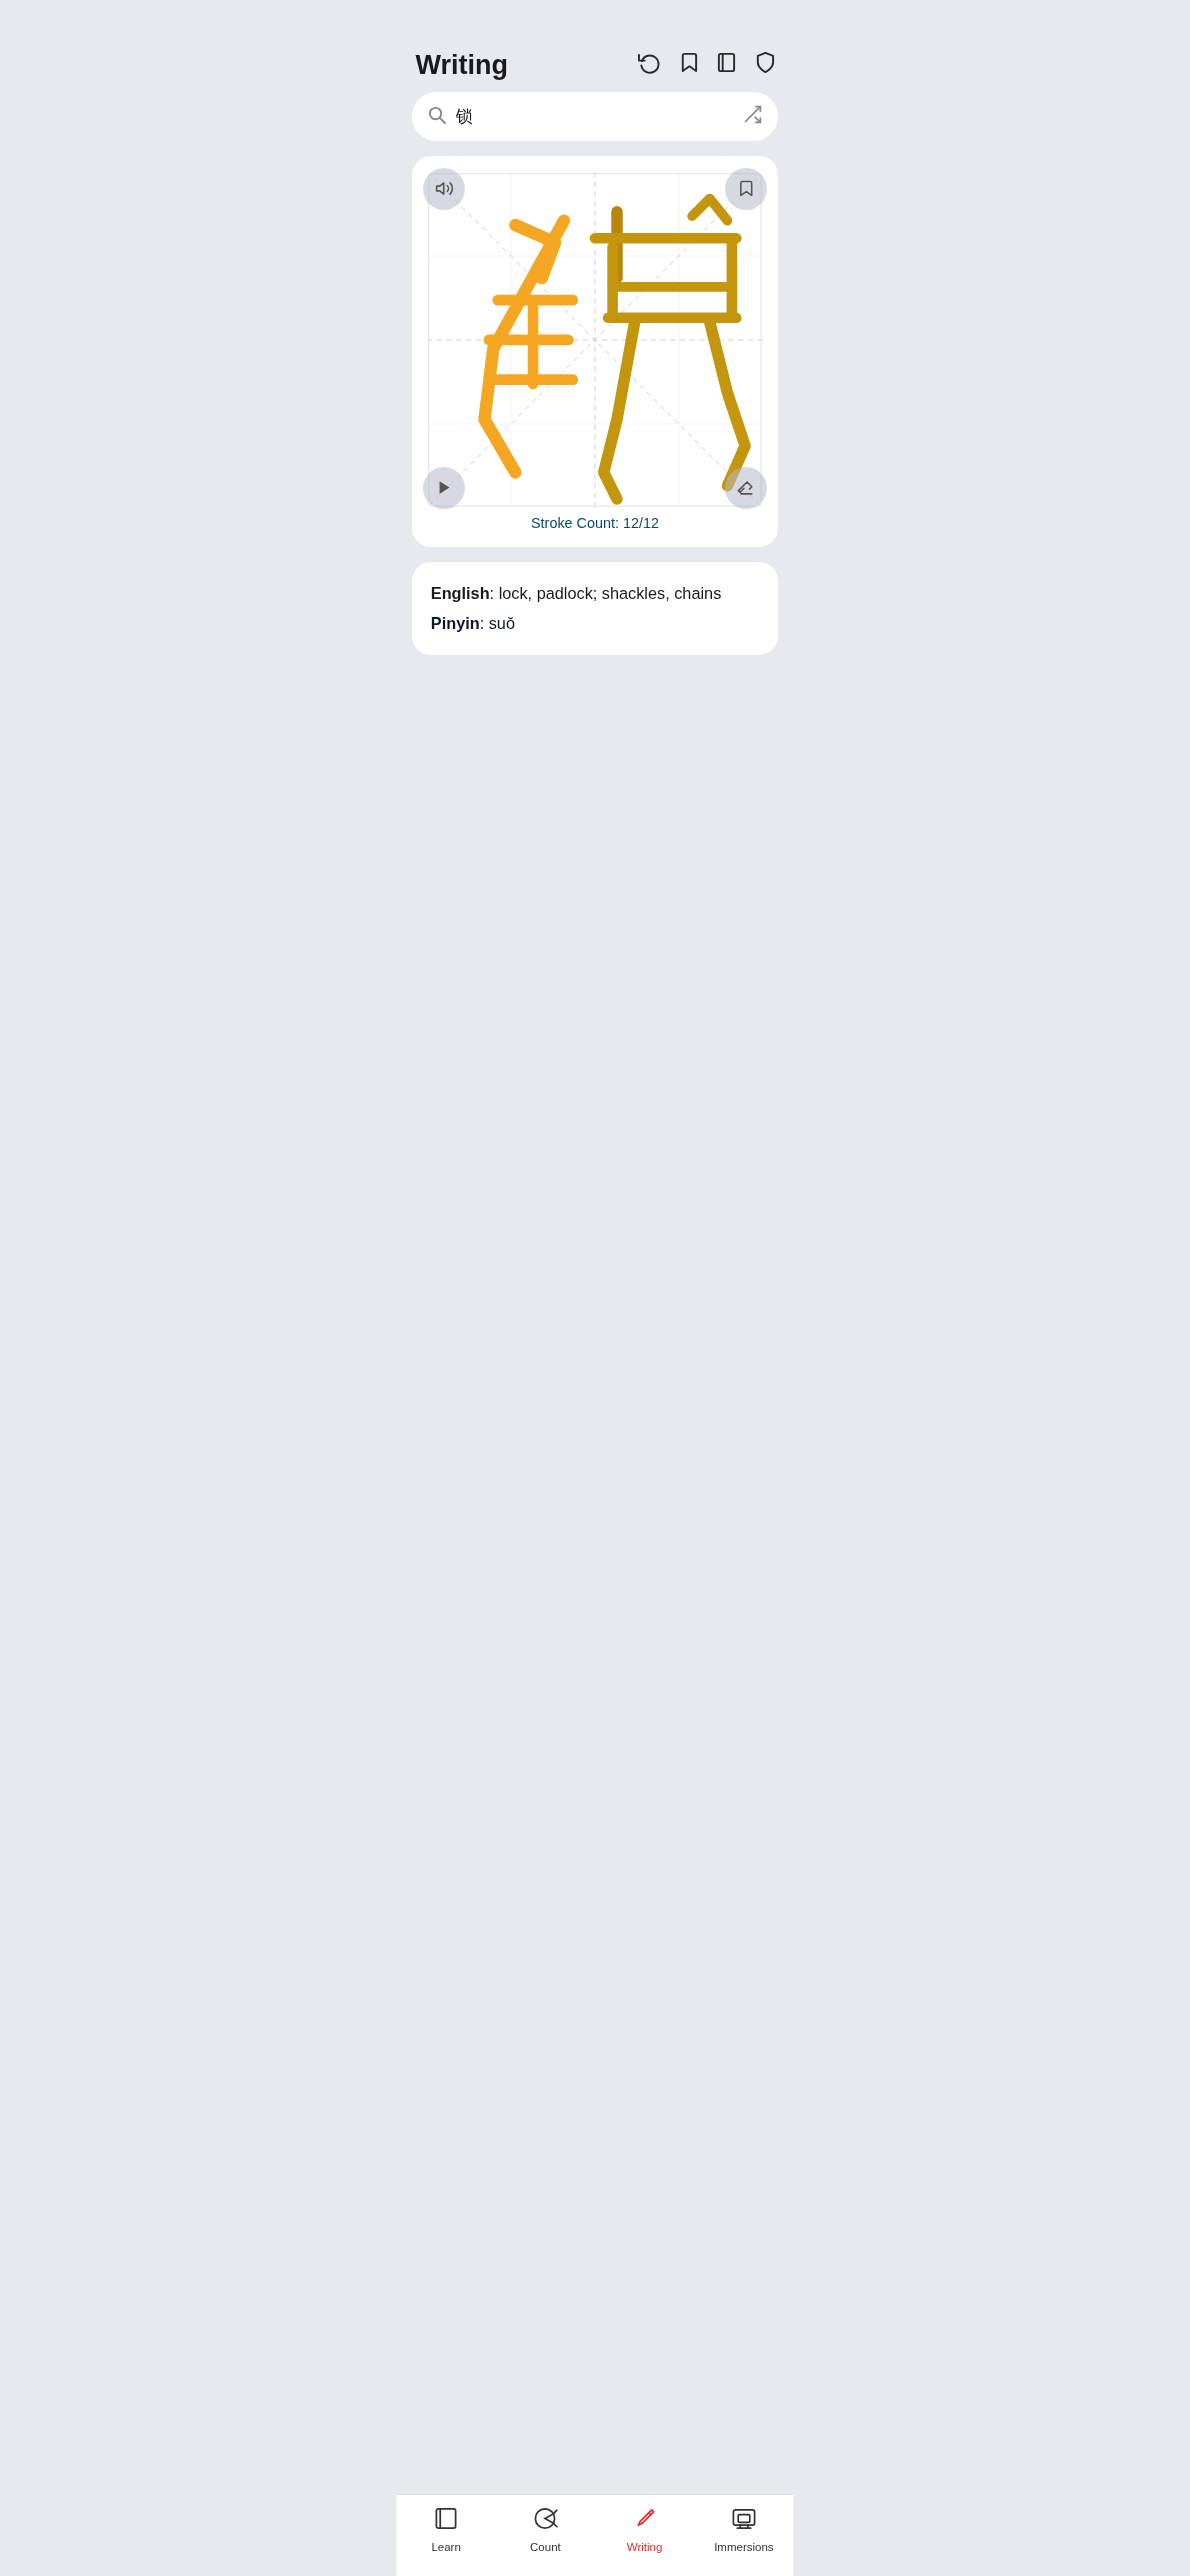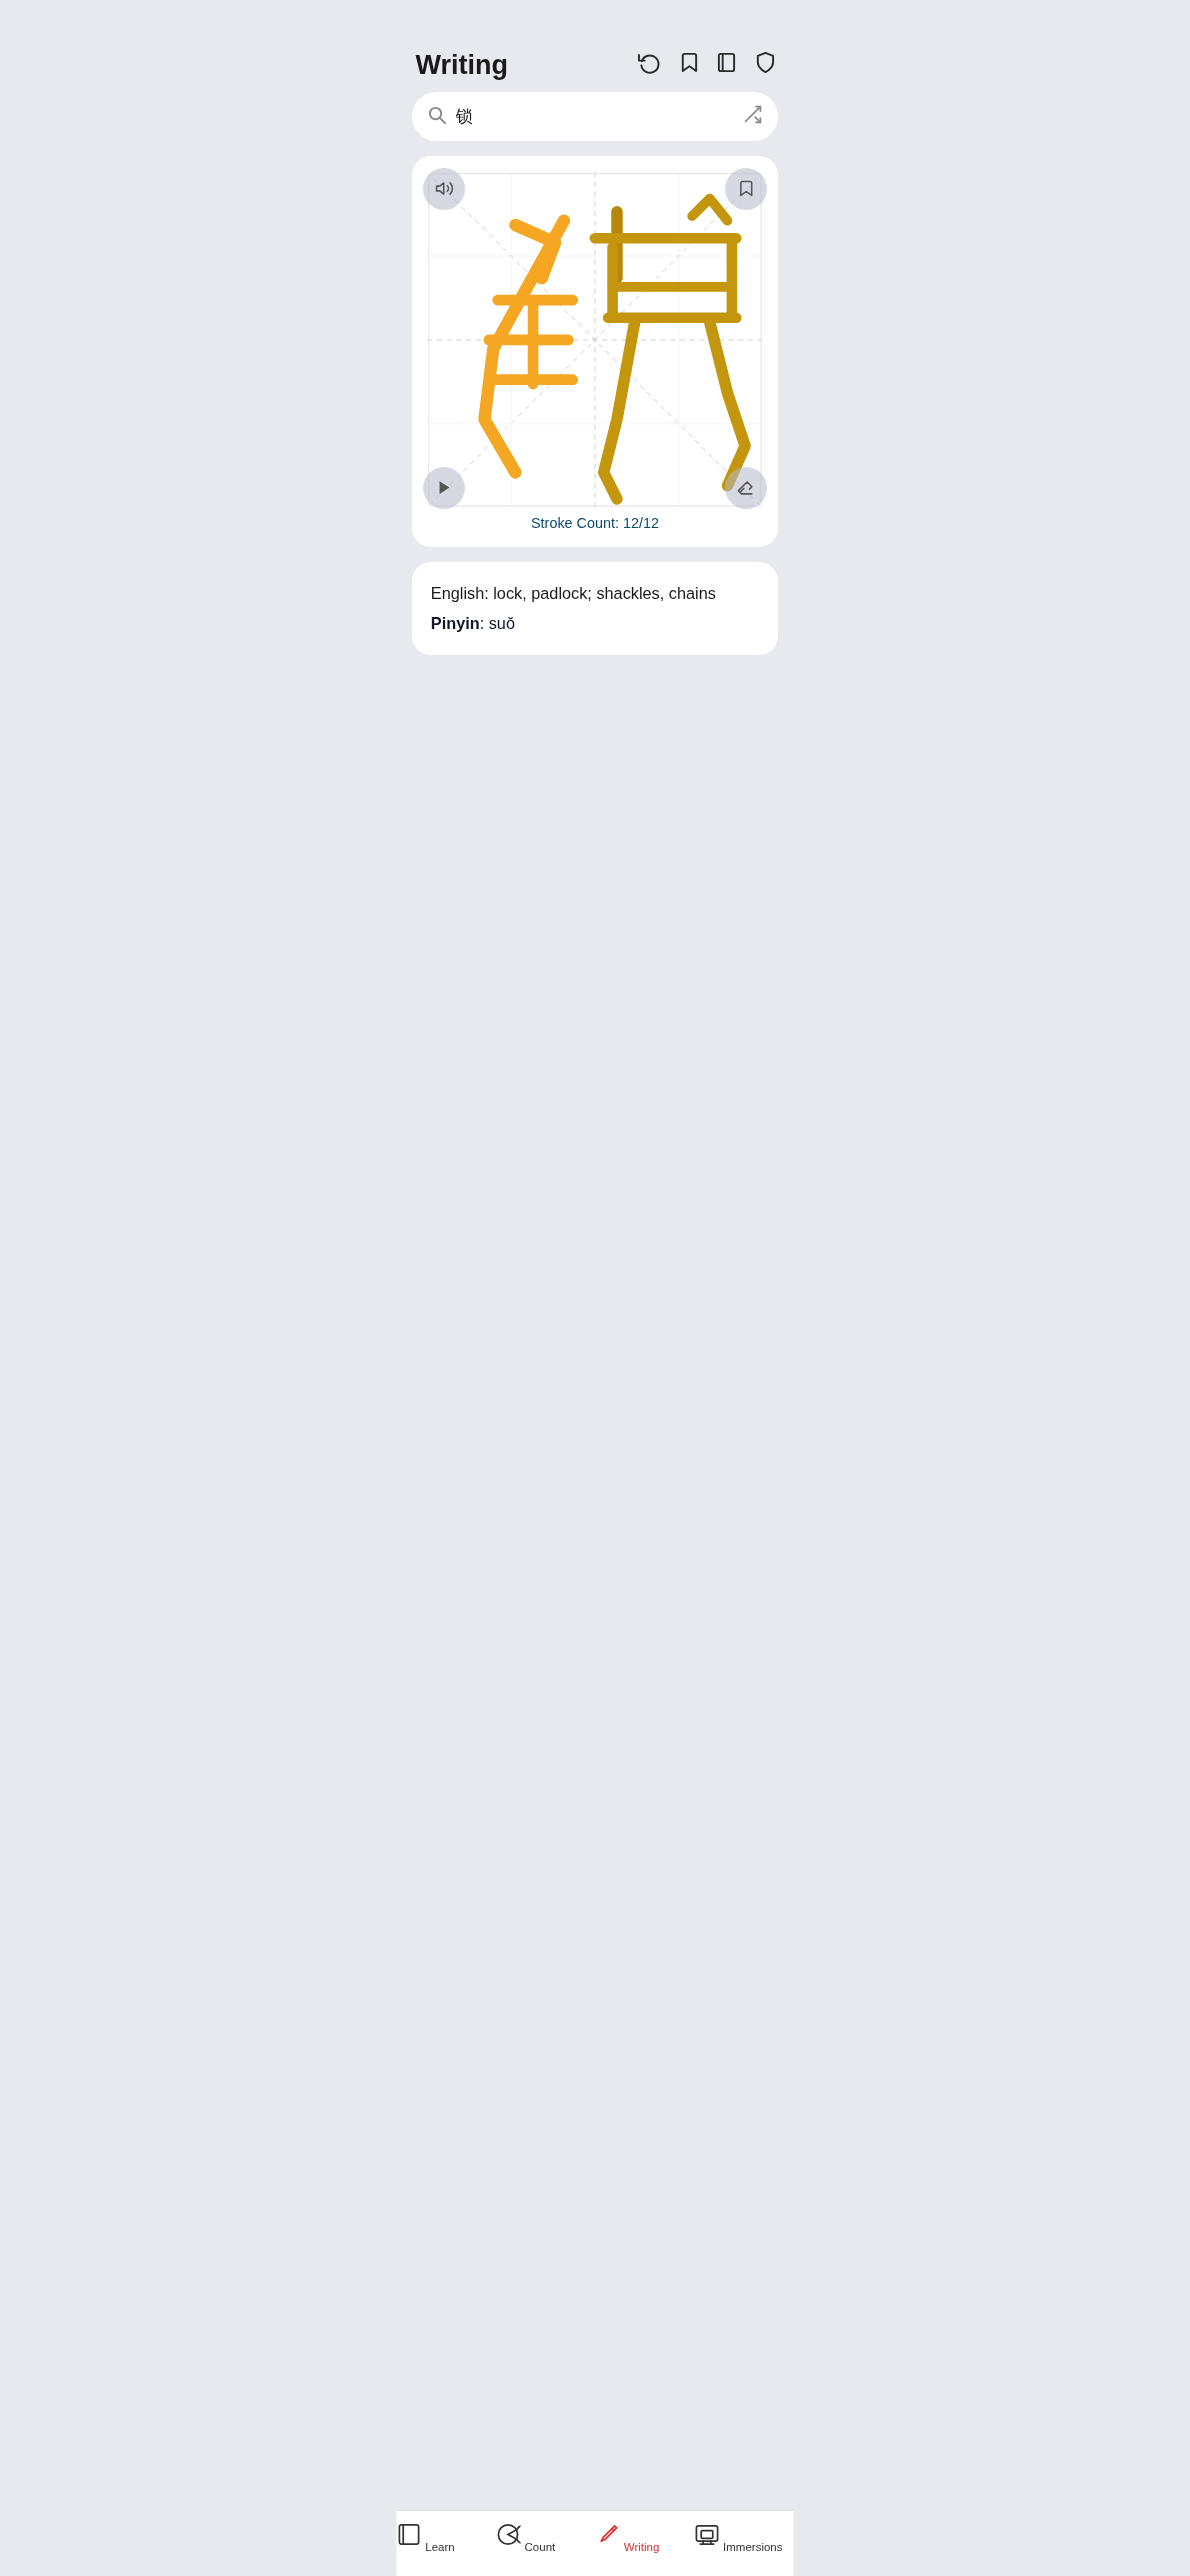--- a/index.html
+++ b/index.html
@@ -129,21 +129,21 @@
     }
 
     .def-english {
       font-size: 16.3px;
       color: #1a1a1a;
       margin-bottom: 5.8px;
       line-height: 1.5;
     }
 
     .def-english strong {
-      font-weight: 400;
+      font-weight: 700;
     }
 
     .def-pinyin {
       font-size: 16.3px;
       color: #0f172a;
       line-height: 1.5;
     }
 
     .def-pinyin strong {
       font-weight: 700;
@@ -163,22 +163,22 @@
       background: #ffffff;
       border-top: 1px solid #e0e0e0;
       display: flex;
       align-items: center;
       justify-content: space-around;
       padding: 11.5px 0 23px;
     }
 
     .nav-item {
       display: flex;
-      flex-direction: row;
-      align-items: flex-end;
+      flex-direction: column;
+      align-items: center;
       gap: 3.8px;
       cursor: pointer;
       flex: 1;
     }
 
     .nav-icon {
       font-size: 23px;
       color: #333;
     }
 

